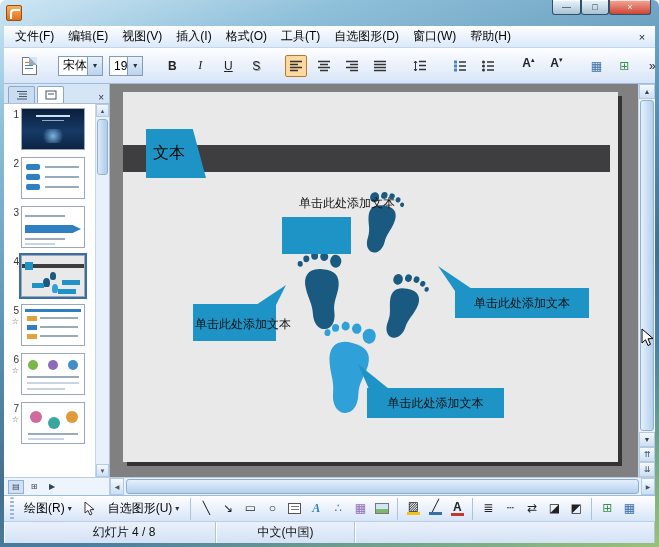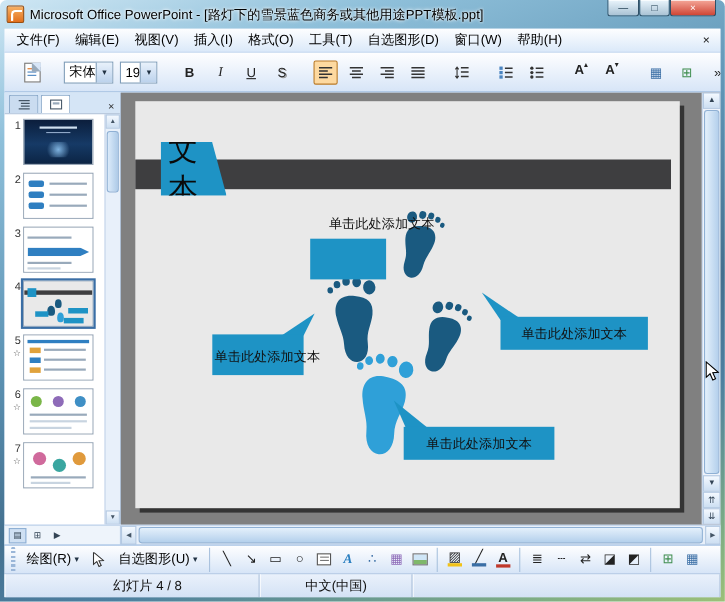--- a/index.html
+++ b/index.html
@@ -68,21 +68,21 @@
   .slide{position:absolute;left:13px;top:8px;width:495px;height:370px;background:#e9e9e9;box-shadow:4px 4px 0 rgba(20,20,20,.7);}
   .sr-vscroll{position:absolute;right:0;top:0;bottom:0;width:17px;background:#eef3fb;border-left:1px solid #c6d6ea;display:flex;flex-direction:column;align-items:center;font-size:7px;color:#345;}
   .sr-vscroll .arr{height:15px;width:100%;display:flex;align-items:center;justify-content:center;background:linear-gradient(#f4f9ff,#cddff2);border:1px solid #b4c9e2;}
   .sr-vscroll .track{flex:1;width:100%;position:relative;}
   .sr-vscroll .vthumb{position:absolute;left:1px;right:1px;top:1px;bottom:1px;background:linear-gradient(90deg,#e4f0fb,#b4d0ec);border:1px solid #8fb0d4;border-radius:3px;}
   .sr-vscroll .nav{height:15px;width:100%;display:flex;align-items:center;justify-content:center;background:linear-gradient(#f4f9ff,#cddff2);border:1px solid #b4c9e2;font-size:8px;}
   
   .s-bar{position:absolute;left:0;top:53px;width:487px;height:27px;background:#3e3e40;}
   .s-title{position:absolute;left:23px;top:37px;width:60px;height:49px;background:#1e93c5;
     clip-path:polygon(0 0,78% 0,100% 100%,0 100%);display:flex;align-items:center;padding-left:7px;
-    font-size:27px;color:#0a0a0a;z-index:3;}
+    font-size:16px;color:#0a0a0a;z-index:3;text-align:right;}
   .s-box{position:absolute;background:#1e93c5;z-index:2;}
   .s-text{position:absolute;font-size:12px;color:#111;text-align:center;z-index:4;white-space:nowrap;}
   .s-box .inner{width:100%;height:100%;display:flex;align-items:center;justify-content:center;font-size:12px;color:#111;white-space:nowrap;}
   .fp{position:absolute;z-index:1;}
   .fp svg{width:100%;height:100%;display:block;}
   .fp-dark{fill:#1a5a80;} .fp-light{fill:#2fa0d8;}
   .tails{position:absolute;left:0;top:0;width:495px;height:370px;z-index:2;pointer-events:none;}
   
   .bottom-strip{height:18px;display:flex;background:#dce9f8;border-top:1px solid #b9cde6;}
   .view-btns{width:106px;display:flex;align-items:center;padding-left:4px;gap:2px;background:#eef4fb;border-right:1px solid #b9cde6;}
@@ -99,34 +99,33 @@
   .dbtn{min-width:20px;height:20px;display:flex;align-items:center;justify-content:center;font-size:12px;color:#222;border:1px solid transparent;border-radius:2px;flex-direction:column;line-height:11px;}
   .cstrip{display:block;width:13px;height:3px;margin-top:1px;}
   .wordart-a{font-weight:bold;font-style:italic;color:#2a7fc0;font-family:"Liberation Serif",serif;}
   .i-textbox{width:13px;height:11px;border:1px solid #555;background:#fff;position:relative;}
   .i-textbox::after{content:"";position:absolute;left:2px;top:2px;width:8px;height:1px;background:#777;box-shadow:0 3px 0 #777;}
   .i-pic{width:14px;height:11px;border:1px solid #777;background:linear-gradient(180deg,#cfe6f7 55%,#7fb86a 55%);}
   .ptr{width:11px;height:14px;}
   
   .statusbar{height:22px;background:linear-gradient(#eaf1fb,#d3e2f5);border-top:1px solid #b9cde6;display:flex;align-items:stretch;font-size:12px;color:#111;}
   .scell{display:flex;align-items:center;justify-content:center;box-shadow:inset -1px 0 0 #b0c4dd,inset 1px 0 0 #ffffff;}
-  .scell.c1{width:232px;padding-left:28px;} .scell.c2{width:196px;} .scell.c3{width:139px;} .scell.fill{flex:1;}
+  .scell.c1{width:212px;padding-left:28px;} .scell.c2{width:196px;} .scell.c3{width:139px;} .scell.fill{flex:1;}
   
   .cursor{position:absolute;left:641px;top:328px;z-index:50;}
   
   .t-art{position:absolute;inset:0;}
 </style>
 </head>
 <body>
 
 <div class="screen">
 
   <div class="titlebar">
     <div class="app-icon"></div>
-    <div class="title-text">Microsoft Office PowerPoint - [路灯下的雪景蓝色商务或其他用途PPT模板.ppt]</div>
   </div>
   <div class="win-controls">
     <div class="wbtn min">
         <span>—</span>
       </div>
     <div class="wbtn max">
         <span>□</span>
       </div>
     <div class="wbtn close">
         <span>×</span>

